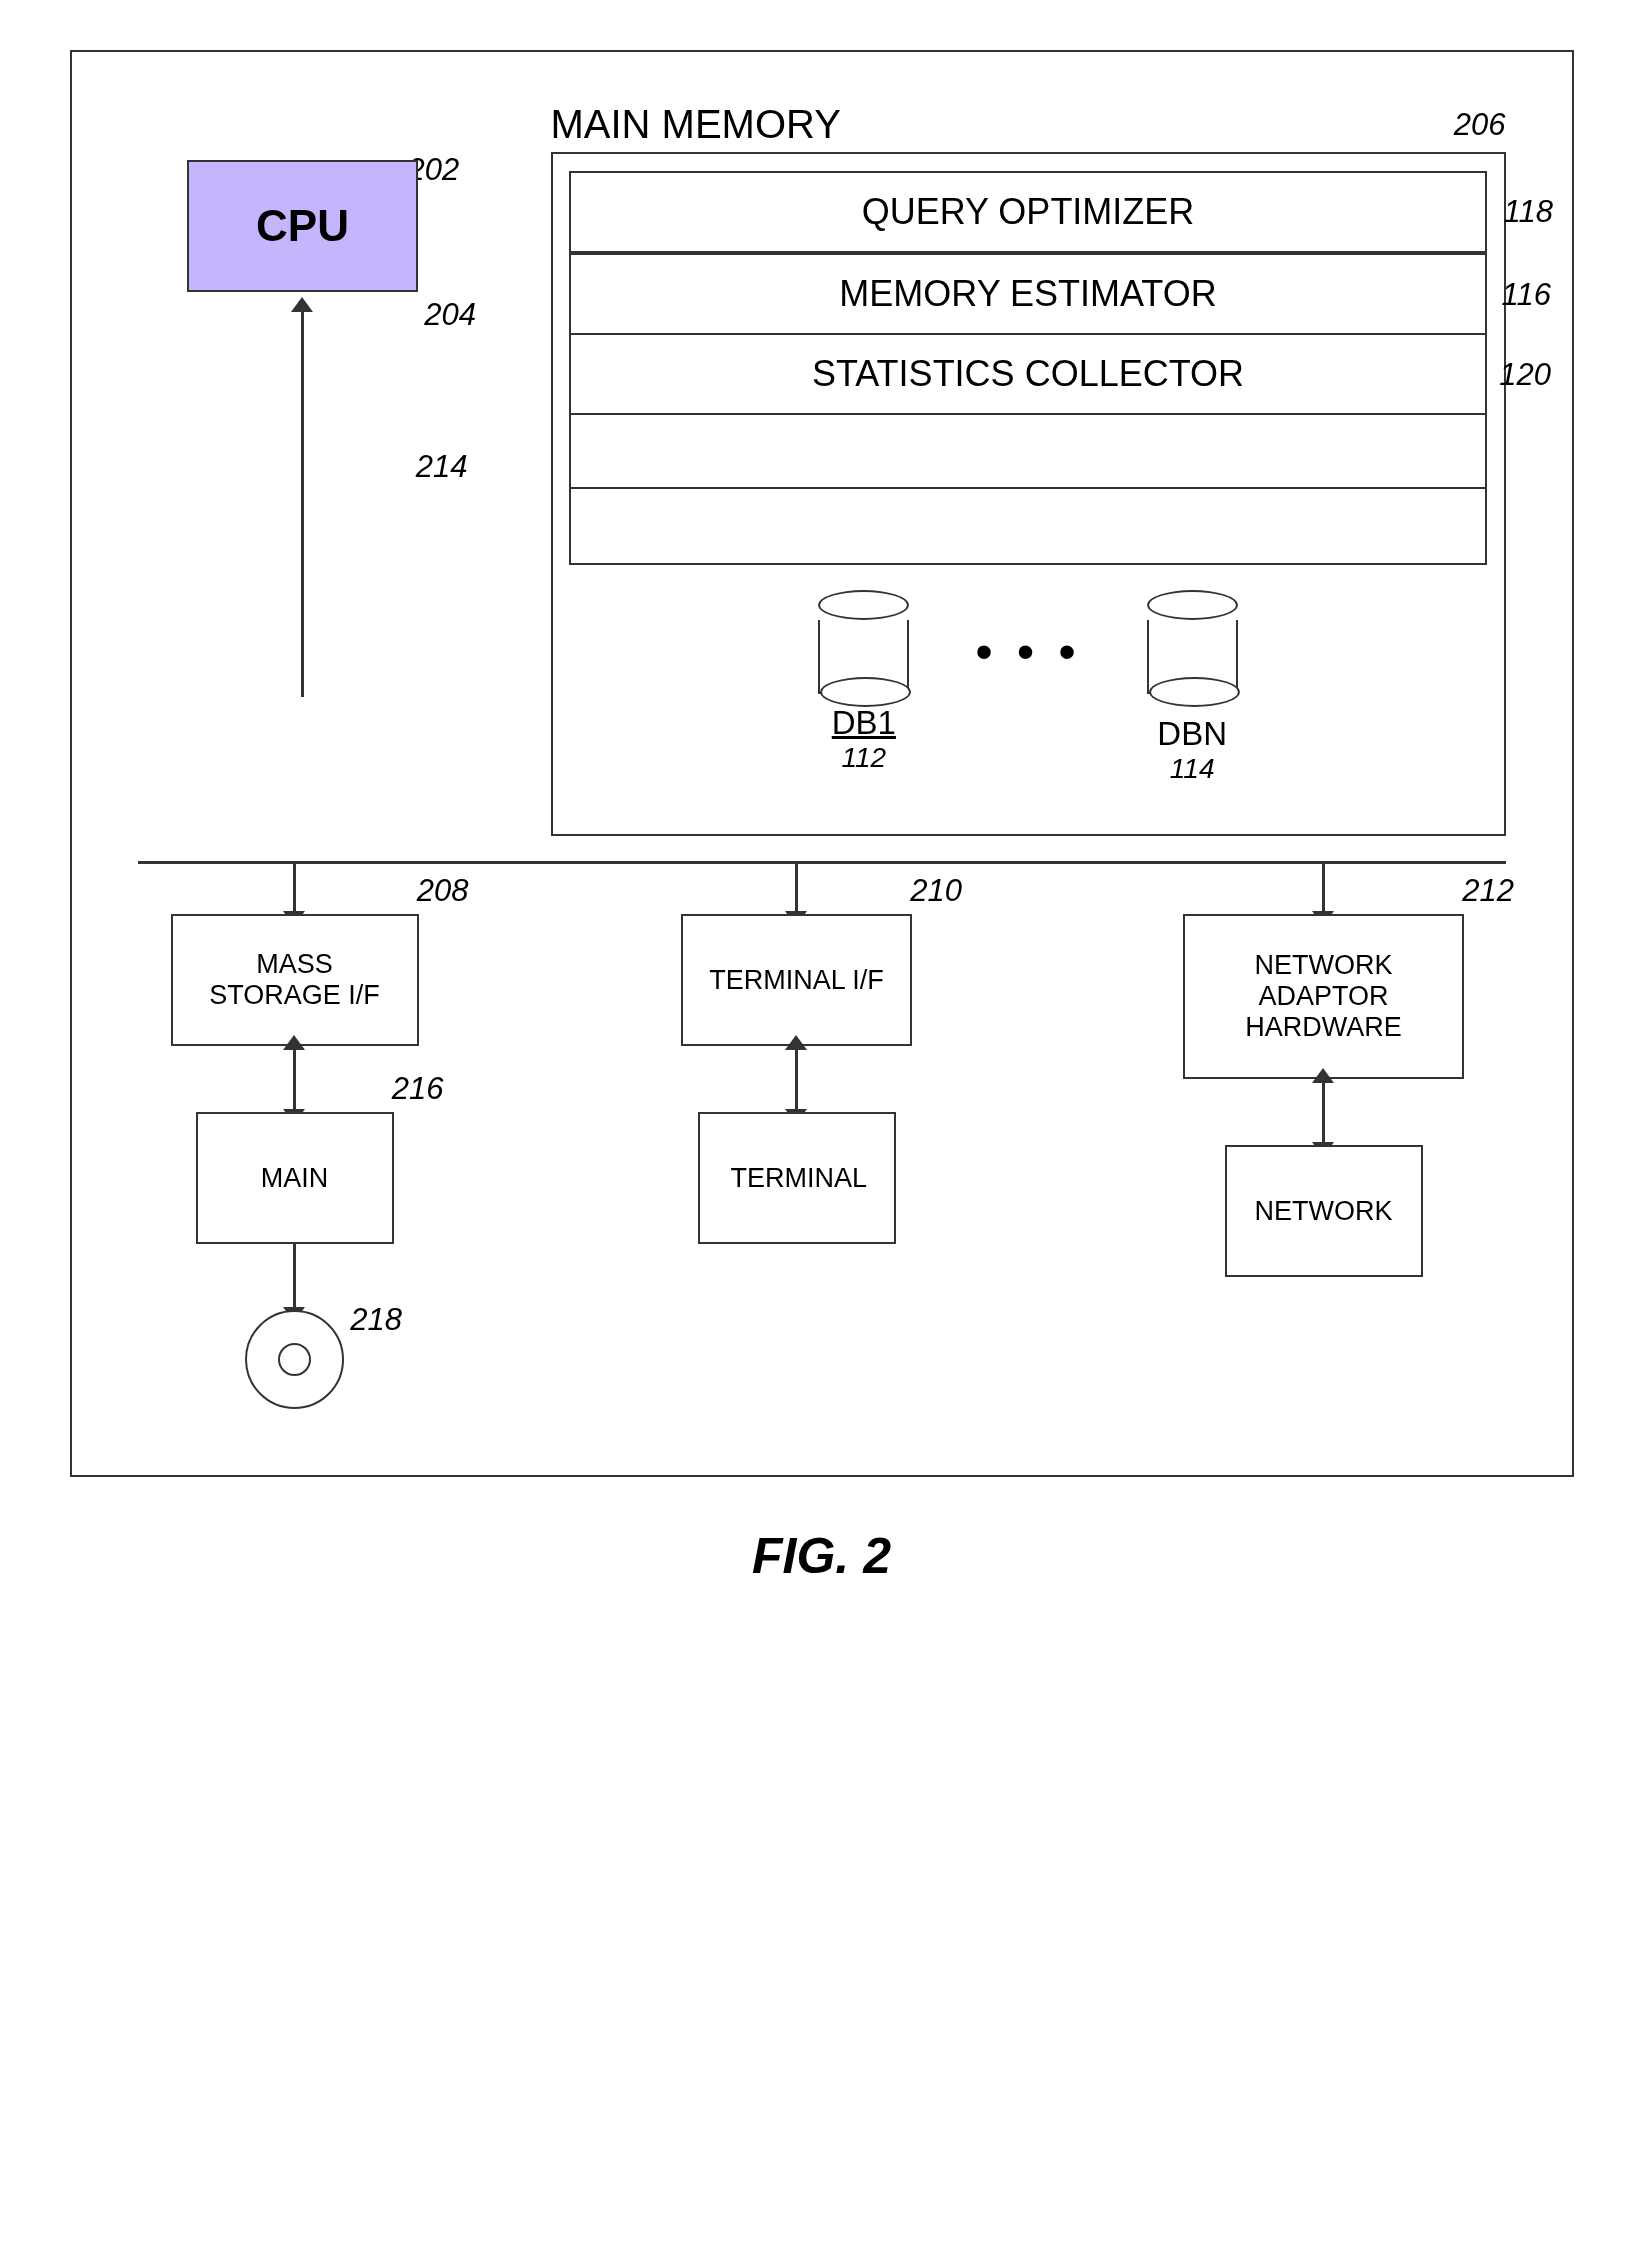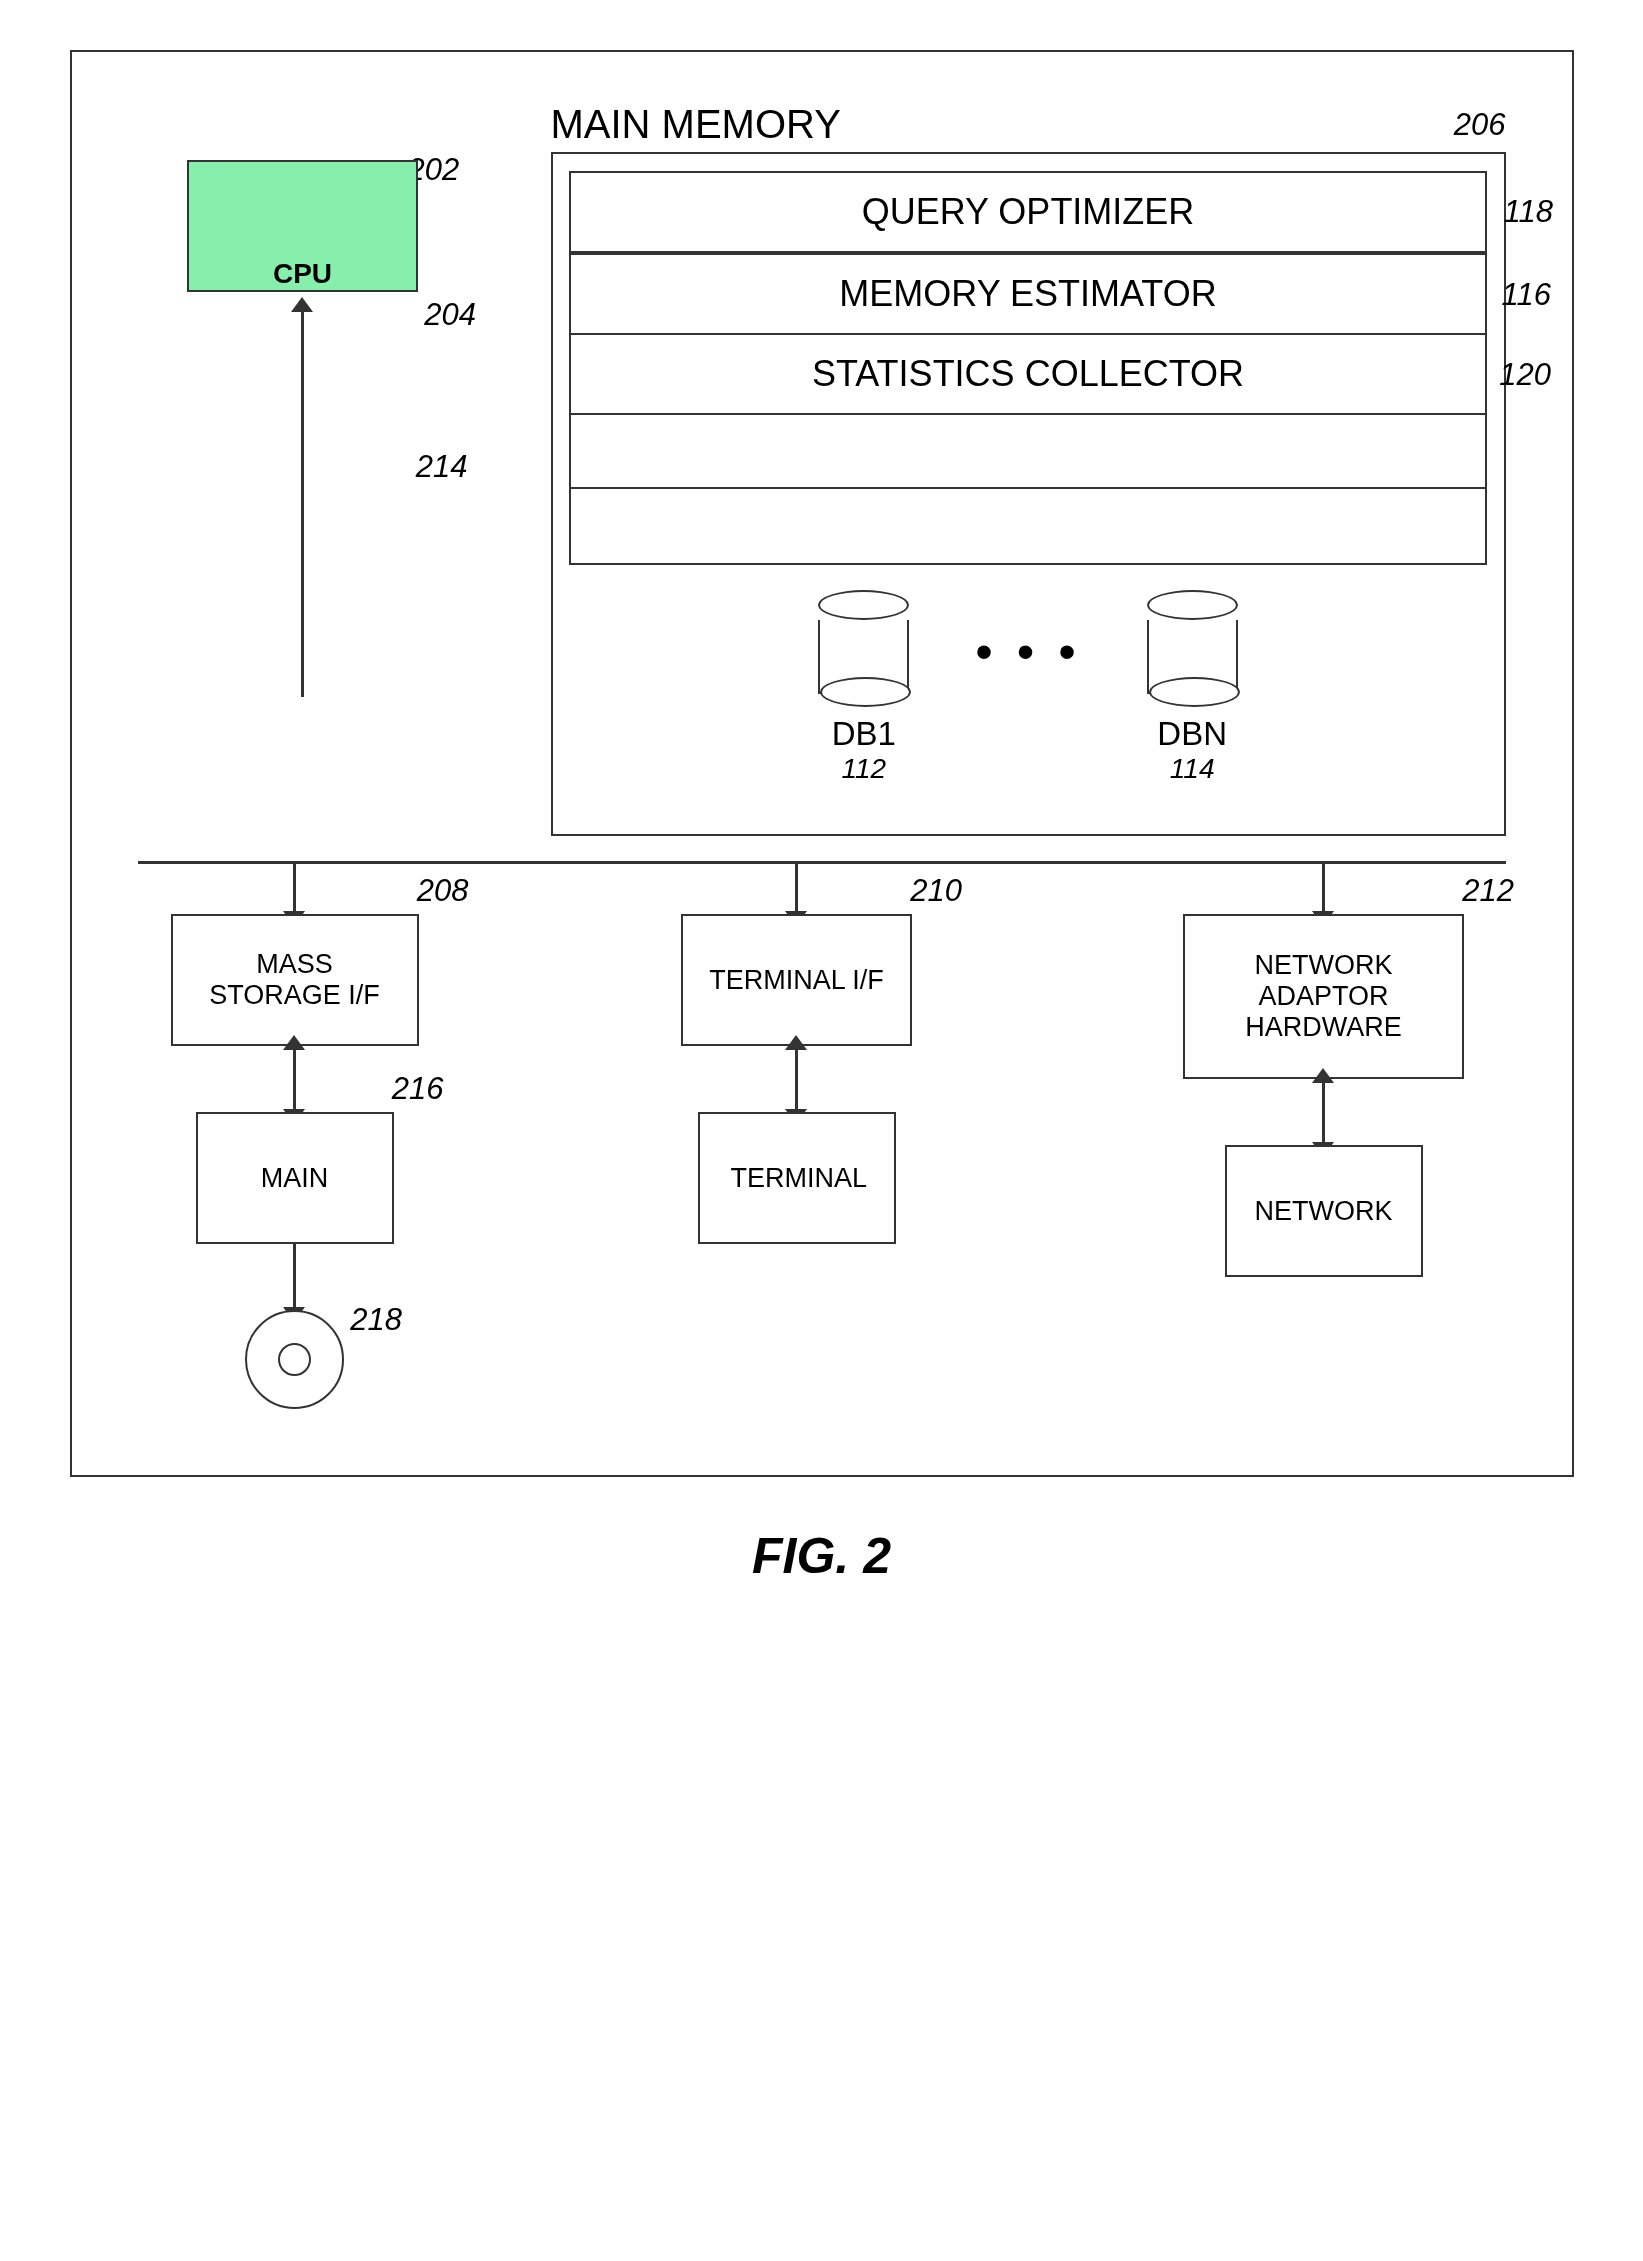--- a/index.html
+++ b/index.html
@@ -27,25 +27,25 @@
       padding: 50px 66px 66px 66px;
       position: relative;
       background: #fff;
     }
 
     .cpu-box {
       border: 2.5px solid #333;
       width: 231px;
       height: 132px;
       display: flex;
-      align-items: flex-end;
+      align-items: center;
       justify-content: center;
-      font-size: 28px;
+      font-size: 44px;
       font-weight: bold;
-      background: #86efac;
+      background: #c4b5fd;
       position: relative;
     }
 
     .main-memory-box {
       border: 2.5px solid #333;
       width: 100%;
       padding: 16.5px 16.5px 33px 16.5px;
       position: relative;
       background: #fff;
     }
@@ -336,21 +336,21 @@
 
           <div class="db-area">
 
             <div class="db-item">
               <div class="cylinder">
                 <div class="cylinder-top"></div>
                 <div class="cylinder-body">
                   <div class="cylinder-bottom-ellipse"></div>
                 </div>
               </div>
-              <div style="margin-top:18px; font-size:33px;">DB1</div>
+              <div style="margin-top:7px; font-size:33px;text-decoration:underline;">DB1</div>
               <span class="ref-label" style="font-size:28px;">112</span>
             </div>
 
             <div class="dots-label">• • •</div>
 
             <div class="db-item">
               <div class="cylinder">
                 <div class="cylinder-top"></div>
                 <div class="cylinder-body">
                   <div class="cylinder-bottom-ellipse"></div>

